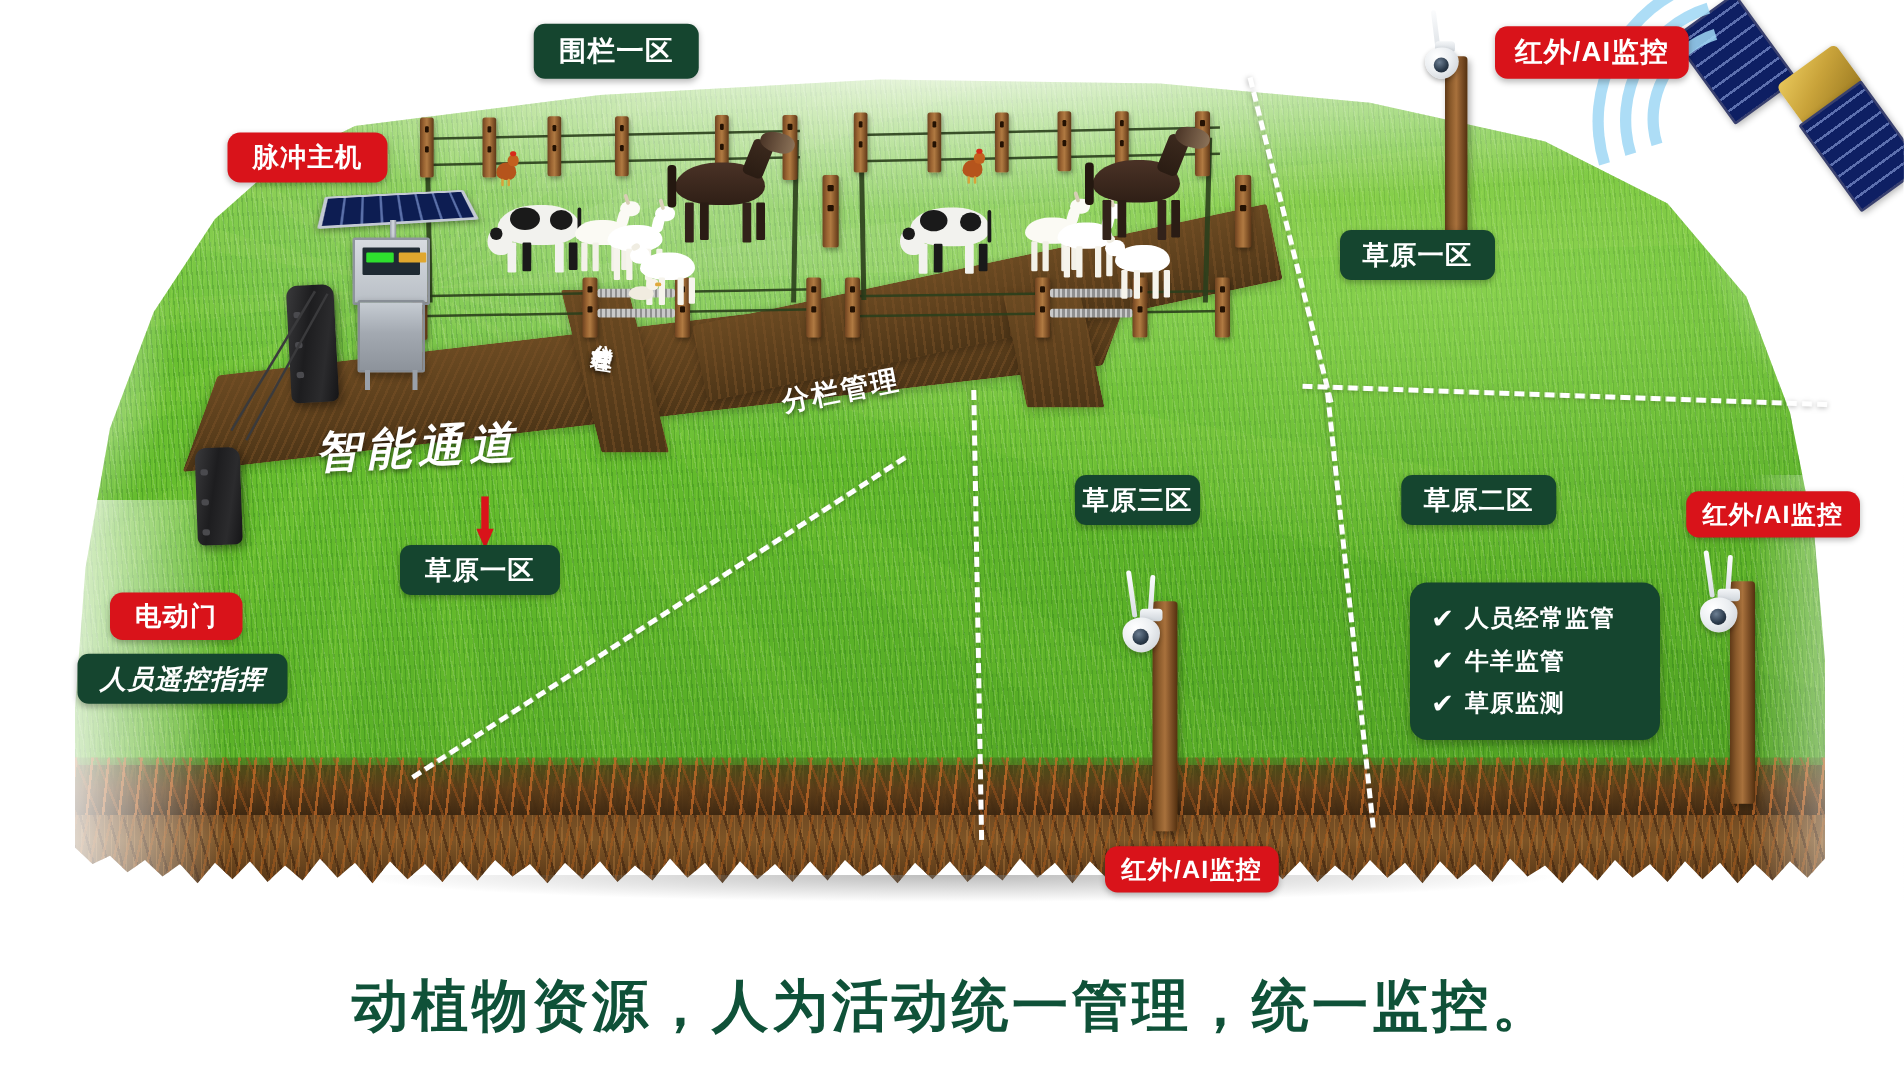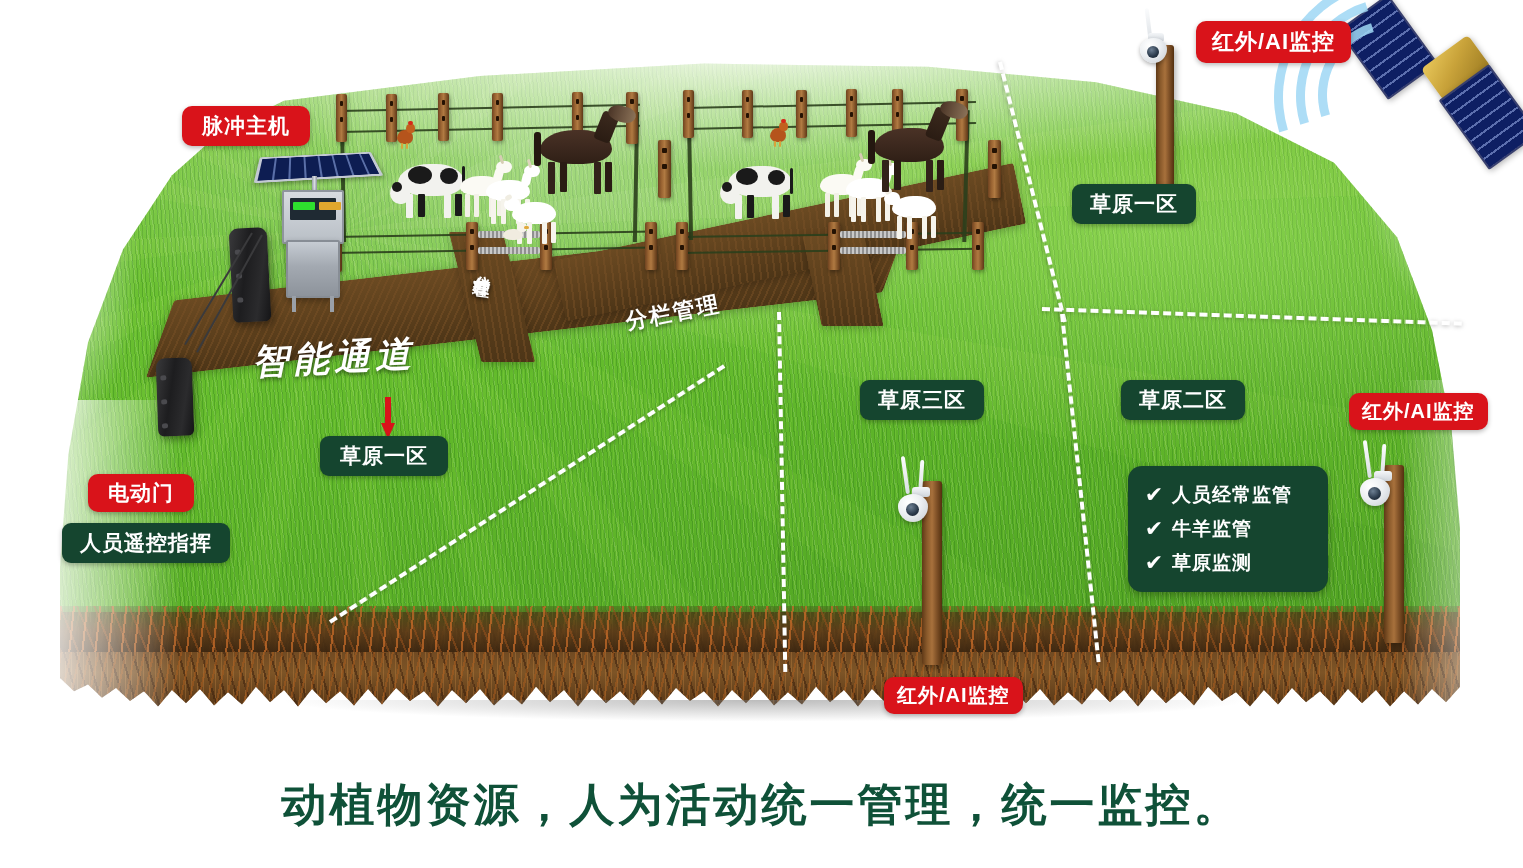--- a/index.html
+++ b/index.html
@@ -199,25 +199,25 @@
   .badge.red   { background: #d9131a; border-radius: 10px; }
 
   .b-fence1 { left: 427px; top: 19px; padding: 7px 20px; font-size: 22px; }
   .b-fence2 { left: 770px; top: 19px; padding: 7px 20px; font-size: 22px; }
   .b-pulse  { left: 182px; top: 106px; padding: 6px 20px; font-size: 21px; }
   .b-ir1    { left: 1196px; top: 21px; padding: 6px 16px; font-size: 22px; }
   .b-ir2    { left: 1349px; top: 393px; padding: 5px 13px; font-size: 20px; }
   .b-ir3    { left: 884px; top: 677px; padding: 5px 13px; font-size: 20px; }
   .b-gz1    { left: 1072px; top: 184px; padding: 6px 18px; font-size: 21px; }
   .b-gz2    { left: 1121px; top: 380px; padding: 6px 18px; font-size: 21px; }
-  .b-gz3    { left: 860px; top: 380px; padding: 6px 18px; font-size: 21px; }
+  .b-gz3    { left: 860px; top: 380px; padding: 6px 6px; font-size: 21px; }
   .b-wild   { left: 559px; top: 528px; padding: 6px 18px; font-size: 21px; }
   .b-count  { left: 320px; top: 436px; padding: 6px 20px; font-size: 21px; }
   .b-gate   { left: 88px; top: 474px; padding: 5px 20px; font-size: 21px; }
-  .b-remote { left: 62px; top: 523px; padding: 6px 18px; font-size: 21px; }
+  .b-remote { left: 62px; top: 523px; padding: 6px 18px; font-size: 21px; font-style: italic; }
 
   
   .checklist {
     position: absolute;
     left: 1128px; top: 466px;
     width: 200px;
     background: #15452f;
     border-radius: 14px;
     padding: 12px 14px 14px 14px;
     box-shadow: 0 3px 8px rgba(0,0,0,0.3);
@@ -672,20 +672,21 @@
     <div class="a-horn" style="left:13px; top:-1px; width:5px; height:4px; background:#d62a1a; border-radius:3px;"></div>
     <div class="a-leg" style="left:6px; top:21px; width:2px; height:6px; background:#d8a33a;"></div>
     <div class="a-leg" style="left:11px; top:21px; width:2px; height:6px; background:#d8a33a;"></div>
   </div>
 
   <svg class="arrow-down" viewBox="0 0 14 42">
     <rect x="4" y="0" width="6" height="28" fill="#d9131a"></rect>
     <polygon points="0,26 14,26 7,42" fill="#d9131a"></polygon>
   </svg>
 
+  <div class="badge green b-fence1">围栏一区</div>
   <div class="badge red   b-pulse">脉冲主机</div>
   <div class="badge red   b-ir1">红外/AI监控</div>
   <div class="badge red   b-ir2">红外/AI监控</div>
   <div class="badge red   b-ir3">红外/AI监控</div>
   <div class="badge green b-gz1">草原一区</div>
   <div class="badge green b-gz2">草原二区</div>
   <div class="badge green b-gz3">草原三区</div>
   <div class="badge green b-count">草原一区</div>
   <div class="badge red   b-gate">电动门</div>
   <div class="badge green b-remote">人员遥控指挥</div>

